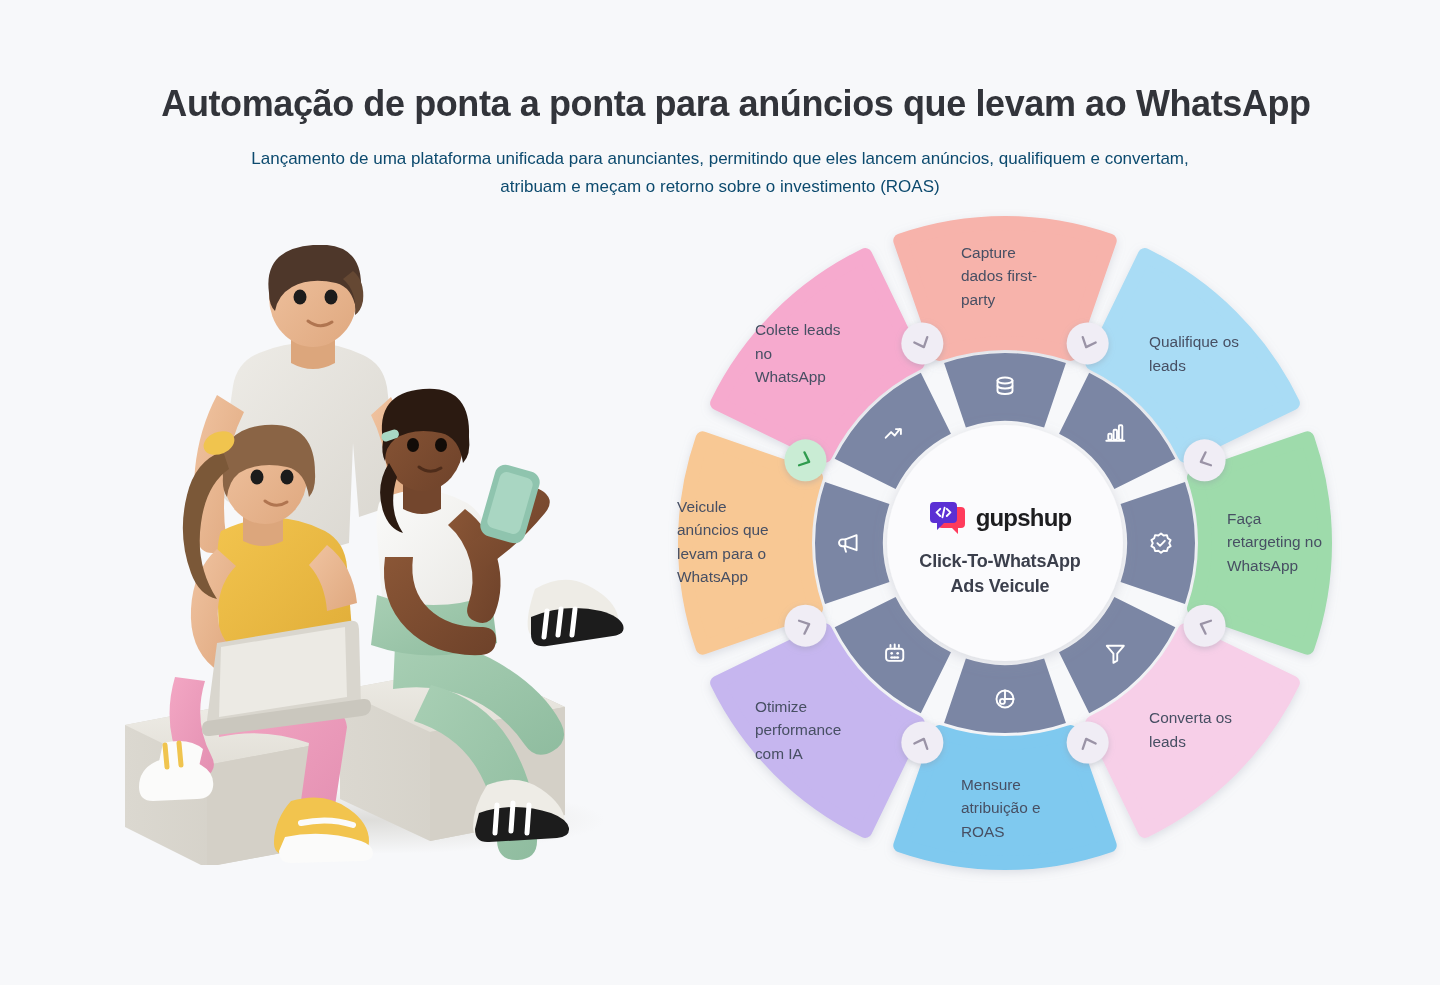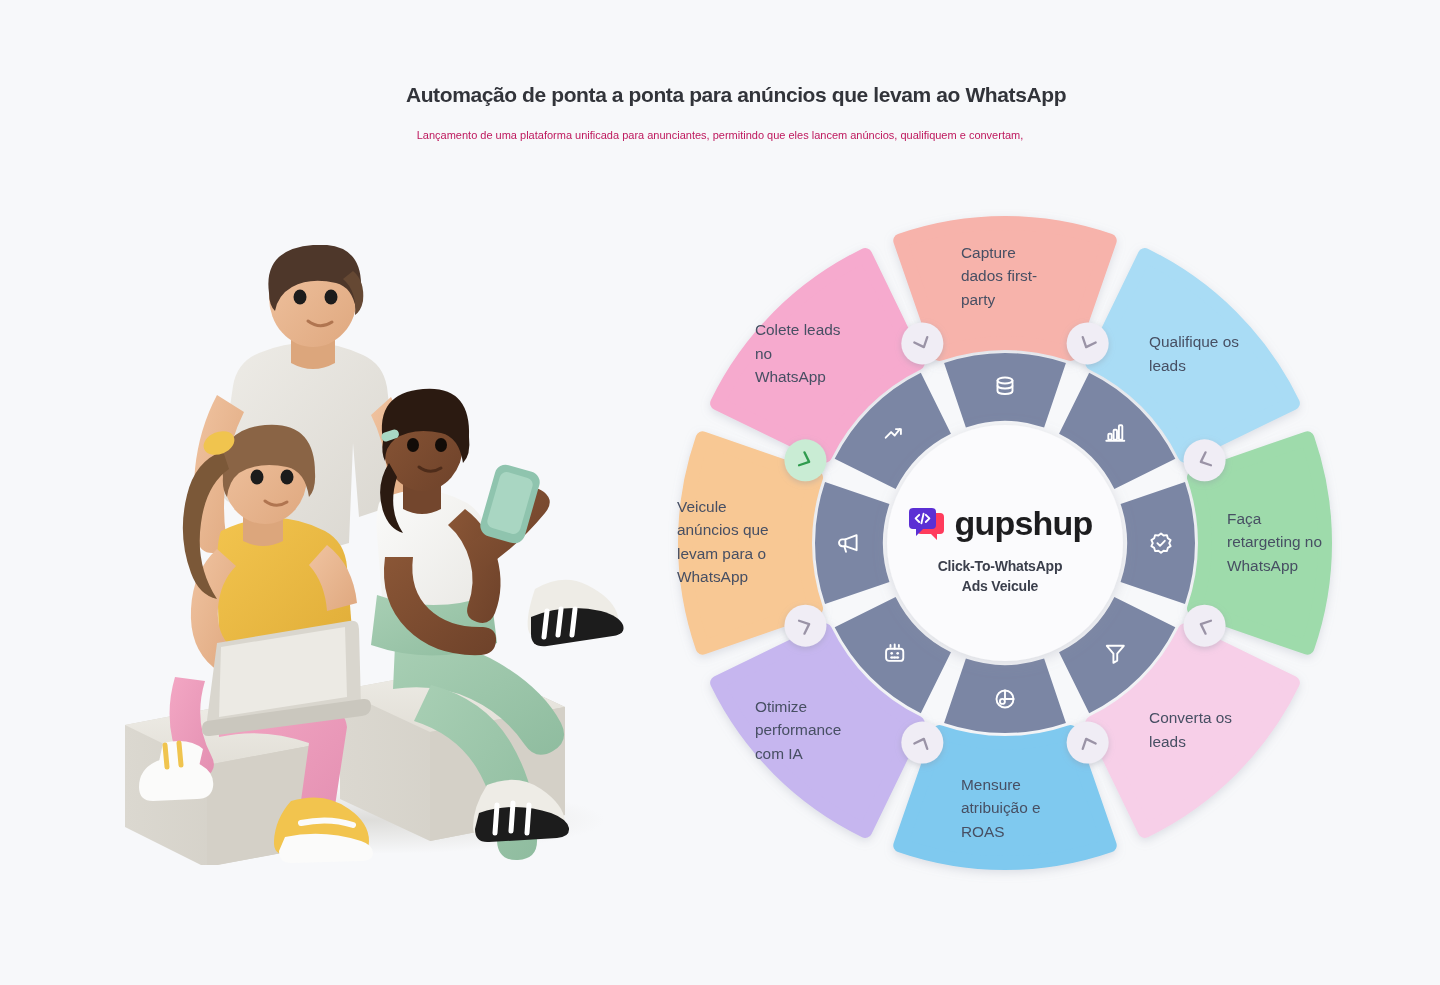--- a/index.html
+++ b/index.html
@@ -8,26 +8,26 @@
     width: 1440px; height: 985px;
     background: #f7f8fa;
     font-family: "Liberation Sans", sans-serif;
     overflow: hidden;
   }
   #root { position: relative; width: 1440px; height: 985px; }
 
   
   .header { position: absolute; left: 0; top: 82px; width: 1440px; text-align: center; }
   .title {
-    font-size: 21px; font-weight: 700; letter-spacing: -0.4px;
+    font-size: 36px; font-weight: 700; letter-spacing: -0.4px;
     color: #32343a; line-height: 1.2; padding-left: 32px;
   }
   .subtitle {
-    margin-top: 20px; font-size: 11px; line-height: 1.62;
-    color: #be185d; font-weight: 400;
+    margin-top: 20px; font-size: 17px; line-height: 1.62;
+    color: #0c4a6e; font-weight: 400;
     max-width: 1060px; margin-left: auto; margin-right: auto;
   }
 
   
   .illus-wrap { position: absolute; left: 95px; top: 245px; width: 560px; height: 620px; }
   .illus-wrap svg { display: block; }
 
   
   .wheel-wrap { position: absolute; left: 660px; top: 198px; width: 690px; height: 690px; }
   .wheel-wrap svg { display: block; overflow: visible; }
@@ -49,34 +49,35 @@
   
   .hub {
     position: absolute; left: 890px; top: 440px;
     width: 220px; height: 220px;
     display: flex; flex-direction: column;
     align-items: center; justify-content: center;
     text-align: center;
   }
   .logo-row { display: flex; align-items: center; gap: 9px; margin-bottom: 14px; }
   .logo-mark { width: 38px; height: 34px; position: relative; }
-  .logo-word { font-size: 34px; font-weight: 700; color: #1d1d1f; letter-spacing: -0.8px; }
+  .logo-word { font-size: 24px; font-weight: 700; color: #1d1d1f; letter-spacing: -0.8px; }
   .hub-title {
-    font-size: 14px; font-weight: 700; color: #3b3f4c;
+    font-size: 18px; font-weight: 700; color: #3b3f4c;
     line-height: 1.38; letter-spacing: -0.2px;
   }
 </style>
 </head>
 <body>
 <div id="root">
 
 <div class="header">
   <div class="title">Automação de ponta a ponta para anúncios que levam ao WhatsApp</div>
   <div class="subtitle">
     <div>Lançamento de uma plataforma unificada para anunciantes, permitindo que eles lancem anúncios, qualifiquem e convertam,</div>
+    <div>atribuam e meçam o retorno sobre o investimento (ROAS)</div>
   </div>
 </div>
 
 <div class="illus-wrap">
 <svg width="560" height="620" viewBox="0 0 560 620" xmlns="http://www.w3.org/2000/svg" aria-hidden="true">
   <defs>
     <linearGradient id="cubeTop" x1="0" y1="0" x2="0" y2="1">
       <stop offset="0" stop-color="#eeece6"></stop>
             <stop offset="1" stop-color="#e2dfd7"></stop>
     </linearGradient>

